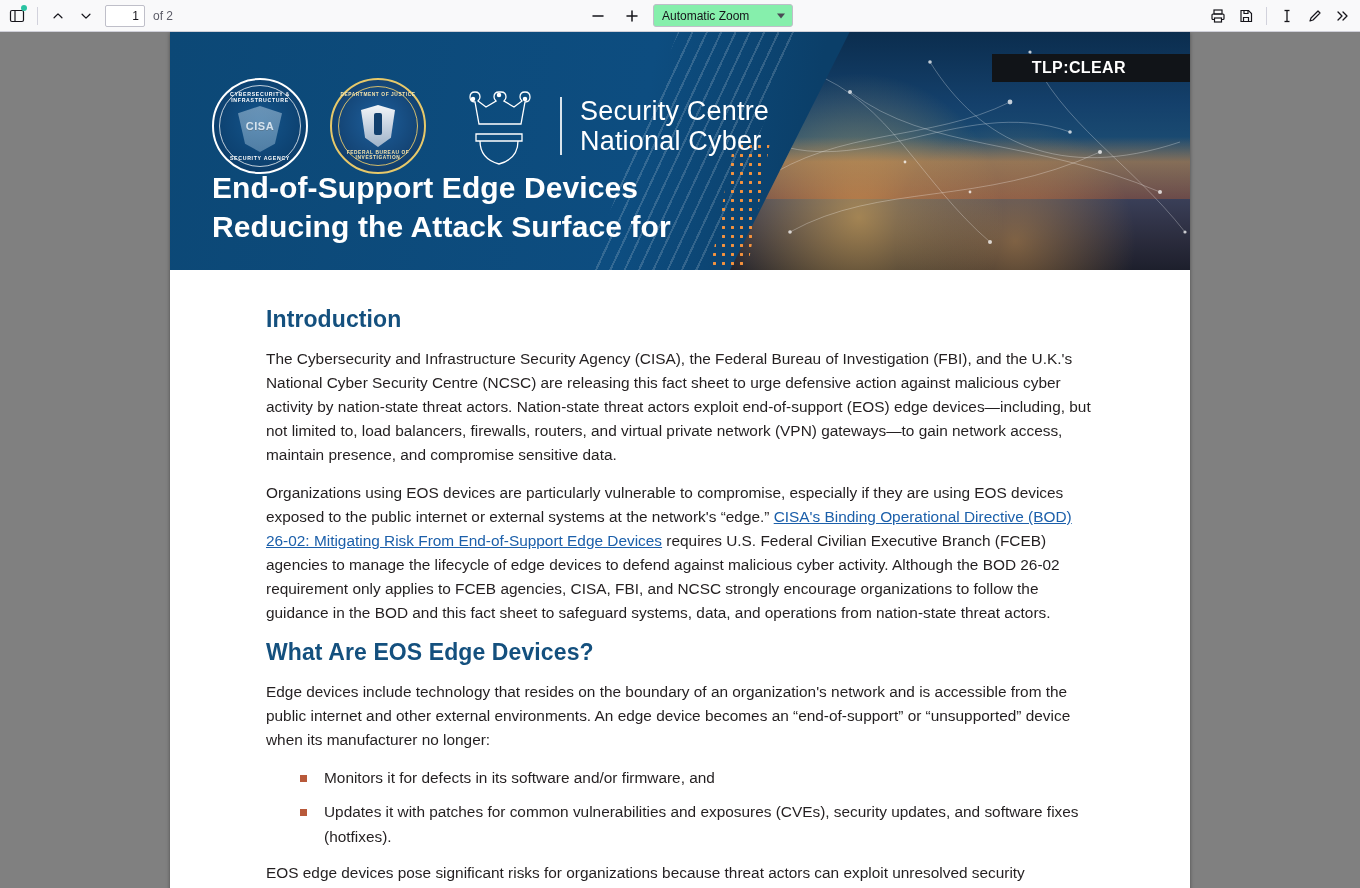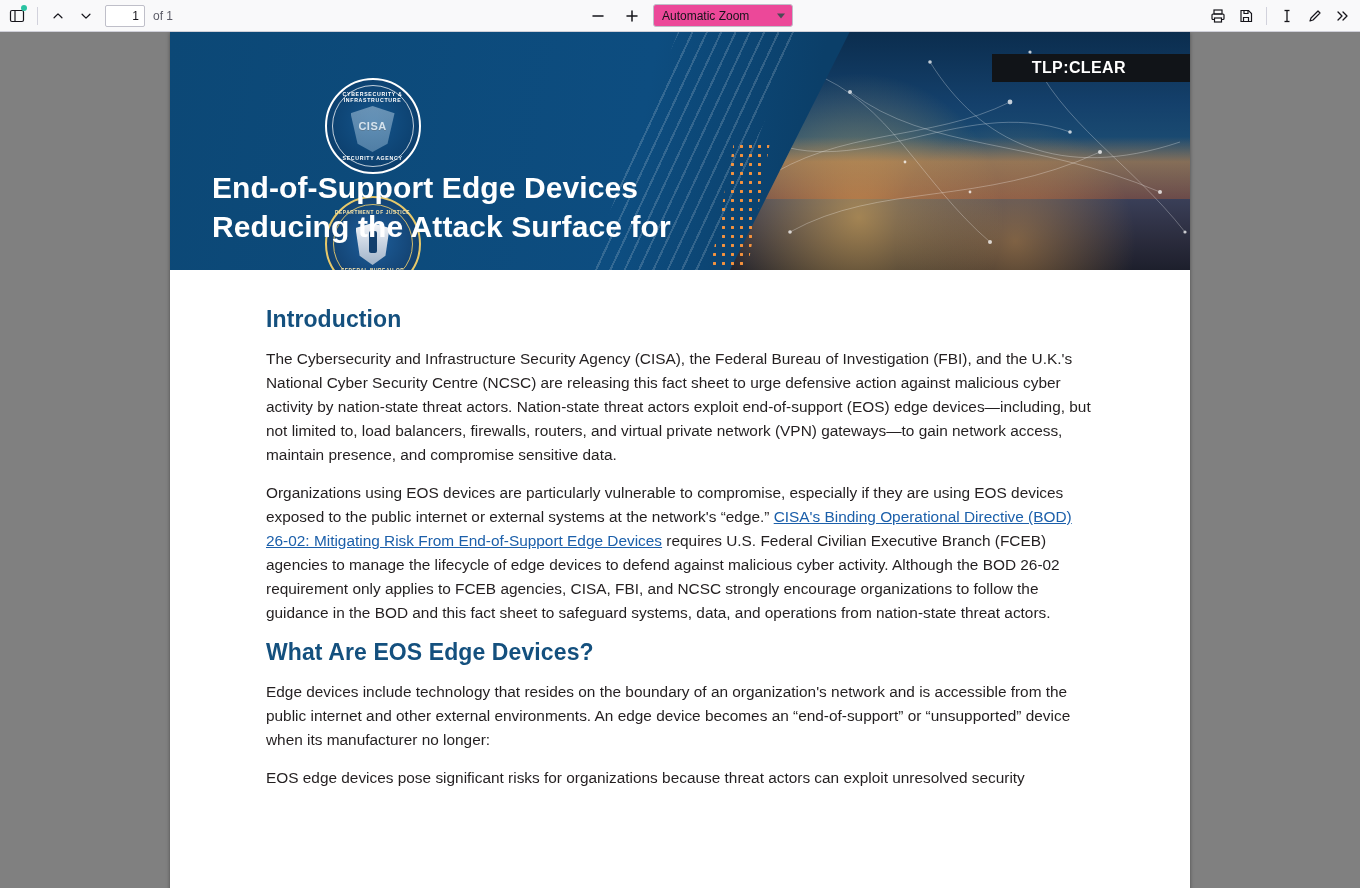--- a/index.html
+++ b/index.html
@@ -44,21 +44,21 @@
     font-size: 12px;
     color: #15141a;
   }
   .pagelabel { color: #5b5b66; font-size: 12px; margin-left: 4px; }
 
   .zoomselect {
     height: 23px;
     min-width: 140px;
     border: 1px solid #bfbfc9;
     border-radius: 3px;
-    background: #ec4899;
+    background: #86efac;
     font-size: 12px;
     color: #15141a;
     display: flex; align-items: center;
     padding: 0 8px;
     position: relative;
     cursor: pointer;
   }
   .zoomselect .caret {
     position: absolute; right: 7px; top: 50%;
     transform: translateY(-50%);
@@ -142,21 +142,21 @@
     background: #111418;
     color: #fff;
     font-size: 16px;
     font-weight: 700;
     letter-spacing: .4px;
     display: flex; align-items: center;
     padding: 0 64px 0 40px;
   }
   .logos {
     position: absolute; left: 42px; top: 46px;
-    display: flex; align-items: center; gap: 22px; flex-direction: column;
+    display: flex; align-items: center; gap: 22px;
   }
   .seal {
     width: 96px; height: 96px; border-radius: 50%;
     position: relative;
     display: flex; align-items: center; justify-content: center;
     text-align: center;
   }
   .seal.cisa {
     border: 2px solid #ffffff;
     background: radial-gradient(circle at 50% 45%, #14558c 0%, #0c3f6d 70%, #0a3760 100%);
@@ -299,21 +299,21 @@
     </div>
     <div class="tb-btn">
       <svg width="14" height="14" viewBox="0 0 16 16" aria-hidden="true">
         <polyline points="3.5,6 8,10.5 12.5,6" fill="none" stroke="#15141a" stroke-width="1.4" stroke-linecap="round" stroke-linejoin="round"></polyline>
       </svg>
     </div>
   </div>
 
   <div class="tb-mid">
     <input id="pageNumber" type="text" value="1" style="">
-    <span class="pagelabel">of 1</span>
+    <span class="pagelabel">of 2</span>
   </div>
 
   <div class="tb-center">
     <div class="tb-btn">
       <svg width="16" height="16" viewBox="0 0 16 16" aria-hidden="true">
         <line x1="3" y1="8" x2="13" y2="8" stroke="#15141a" stroke-width="1.5" stroke-linecap="round"></line>
       </svg>
     </div>
     <div class="tb-btn">
       <svg width="16" height="16" viewBox="0 0 16 16" aria-hidden="true">
@@ -450,17 +450,21 @@
     <div class="doc-body">
 
       <h2 class="sec">Introduction</h2>
       <p class="body">The Cybersecurity and Infrastructure Security Agency (CISA), the Federal Bureau of Investigation (FBI), and the U.K.'s National Cyber Security Centre (NCSC) are releasing this fact sheet to urge defensive action against malicious cyber activity by nation-state threat actors. Nation-state threat actors exploit end-of-support (EOS) edge devices—including, but not limited to, load balancers, firewalls, routers, and virtual private network (VPN) gateways—to gain network access, maintain presence, and compromise sensitive data.</p>
       <p class="body">
         <span>Organizations using EOS devices are particularly vulnerable to compromise, especially if they are using EOS devices exposed to the public internet or external systems at the network's “edge.” </span><a class="inline" href="#">CISA's Binding Operational Directive (BOD) 26-02: Mitigating Risk From End-of-Support Edge Devices</a><span> requires U.S. Federal Civilian Executive Branch (FCEB) agencies to manage the lifecycle of edge devices to defend against malicious cyber activity. Although the BOD 26-02 requirement only applies to FCEB agencies, CISA, FBI, and NCSC strongly encourage organizations to follow the guidance in the BOD and this fact sheet to safeguard systems, data, and operations from nation-state threat actors.</span>
       </p>
 
       <h2 class="sec second">What Are EOS Edge Devices?</h2>
       <p class="body">Edge devices include technology that resides on the boundary of an organization's network and is accessible from the public internet and other external environments. An edge device becomes an “end-of-support” or “unsupported” device when its manufacturer no longer:</p>
+      <ul class="bullets">
+        <li>Monitors it for defects in its software and/or firmware, and</li>
+        <li>Updates it with patches for common vulnerabilities and exposures (CVEs), security updates, and software fixes (hotfixes).</li>
+      </ul>
       <p class="body">EOS edge devices pose significant risks for organizations because threat actors can exploit unresolved security</p>
     </div>
   </div>
   <div id="vscroll"></div>
 </div>
 
 </body></html>

